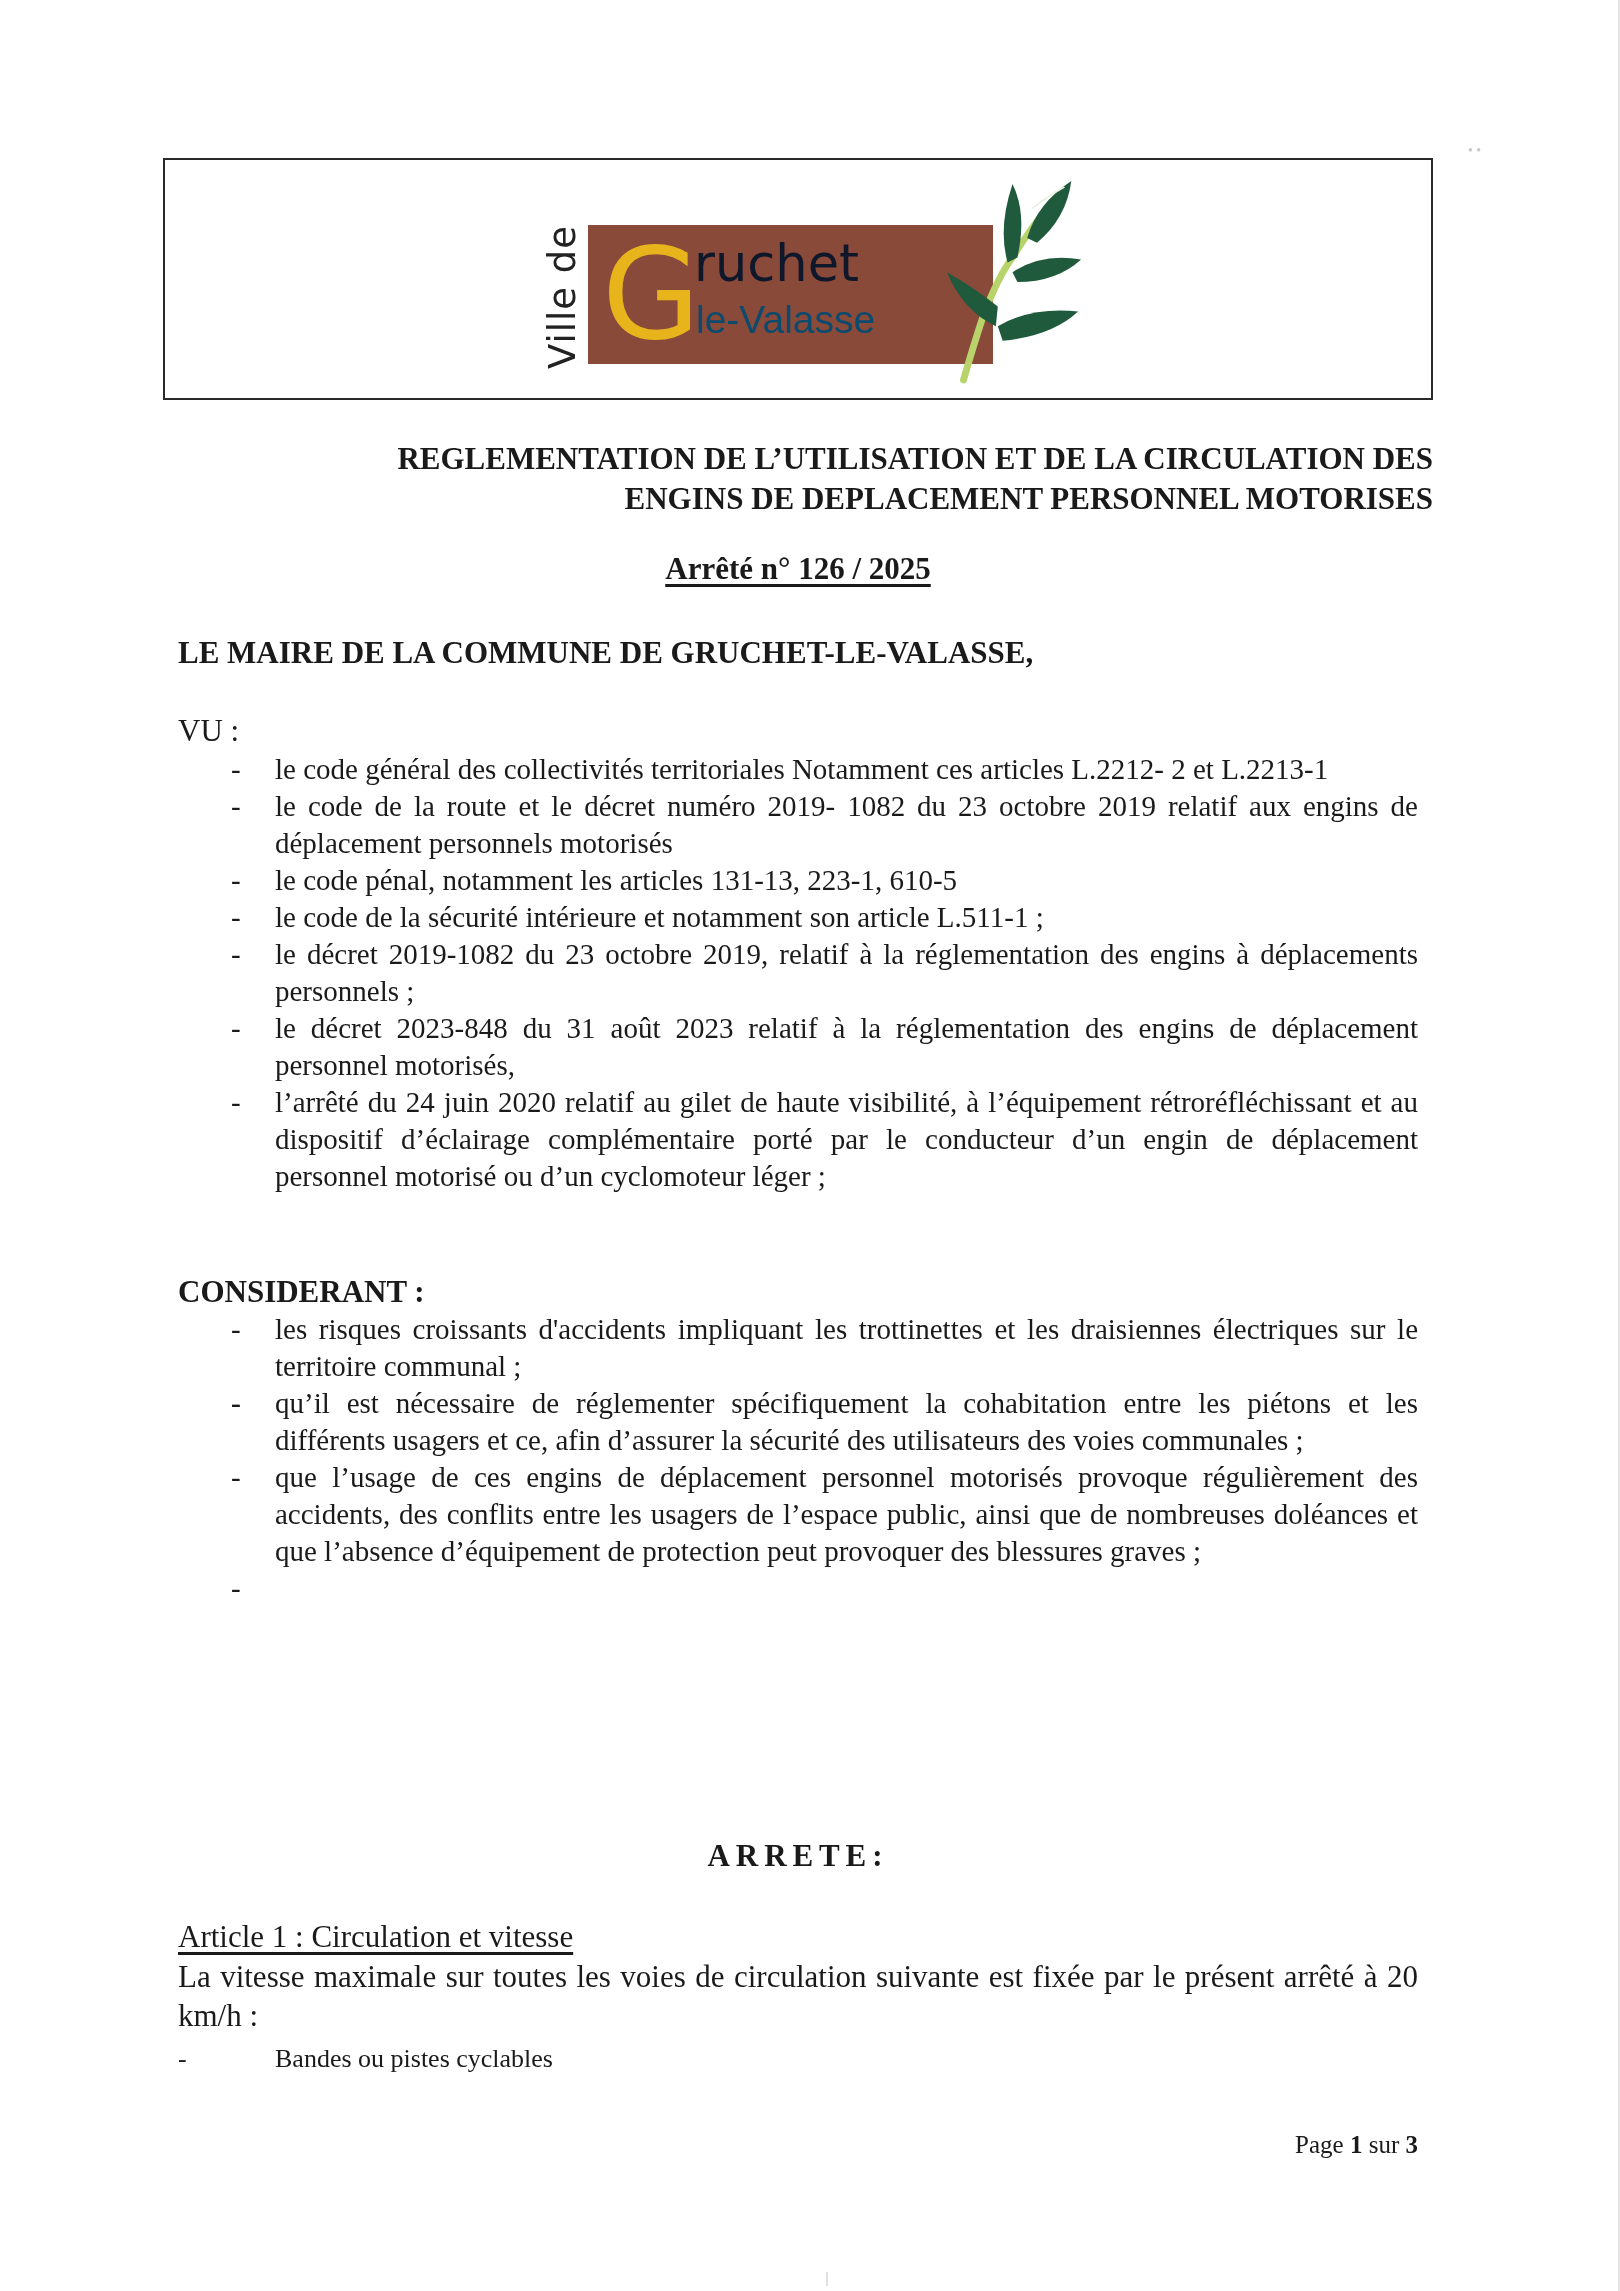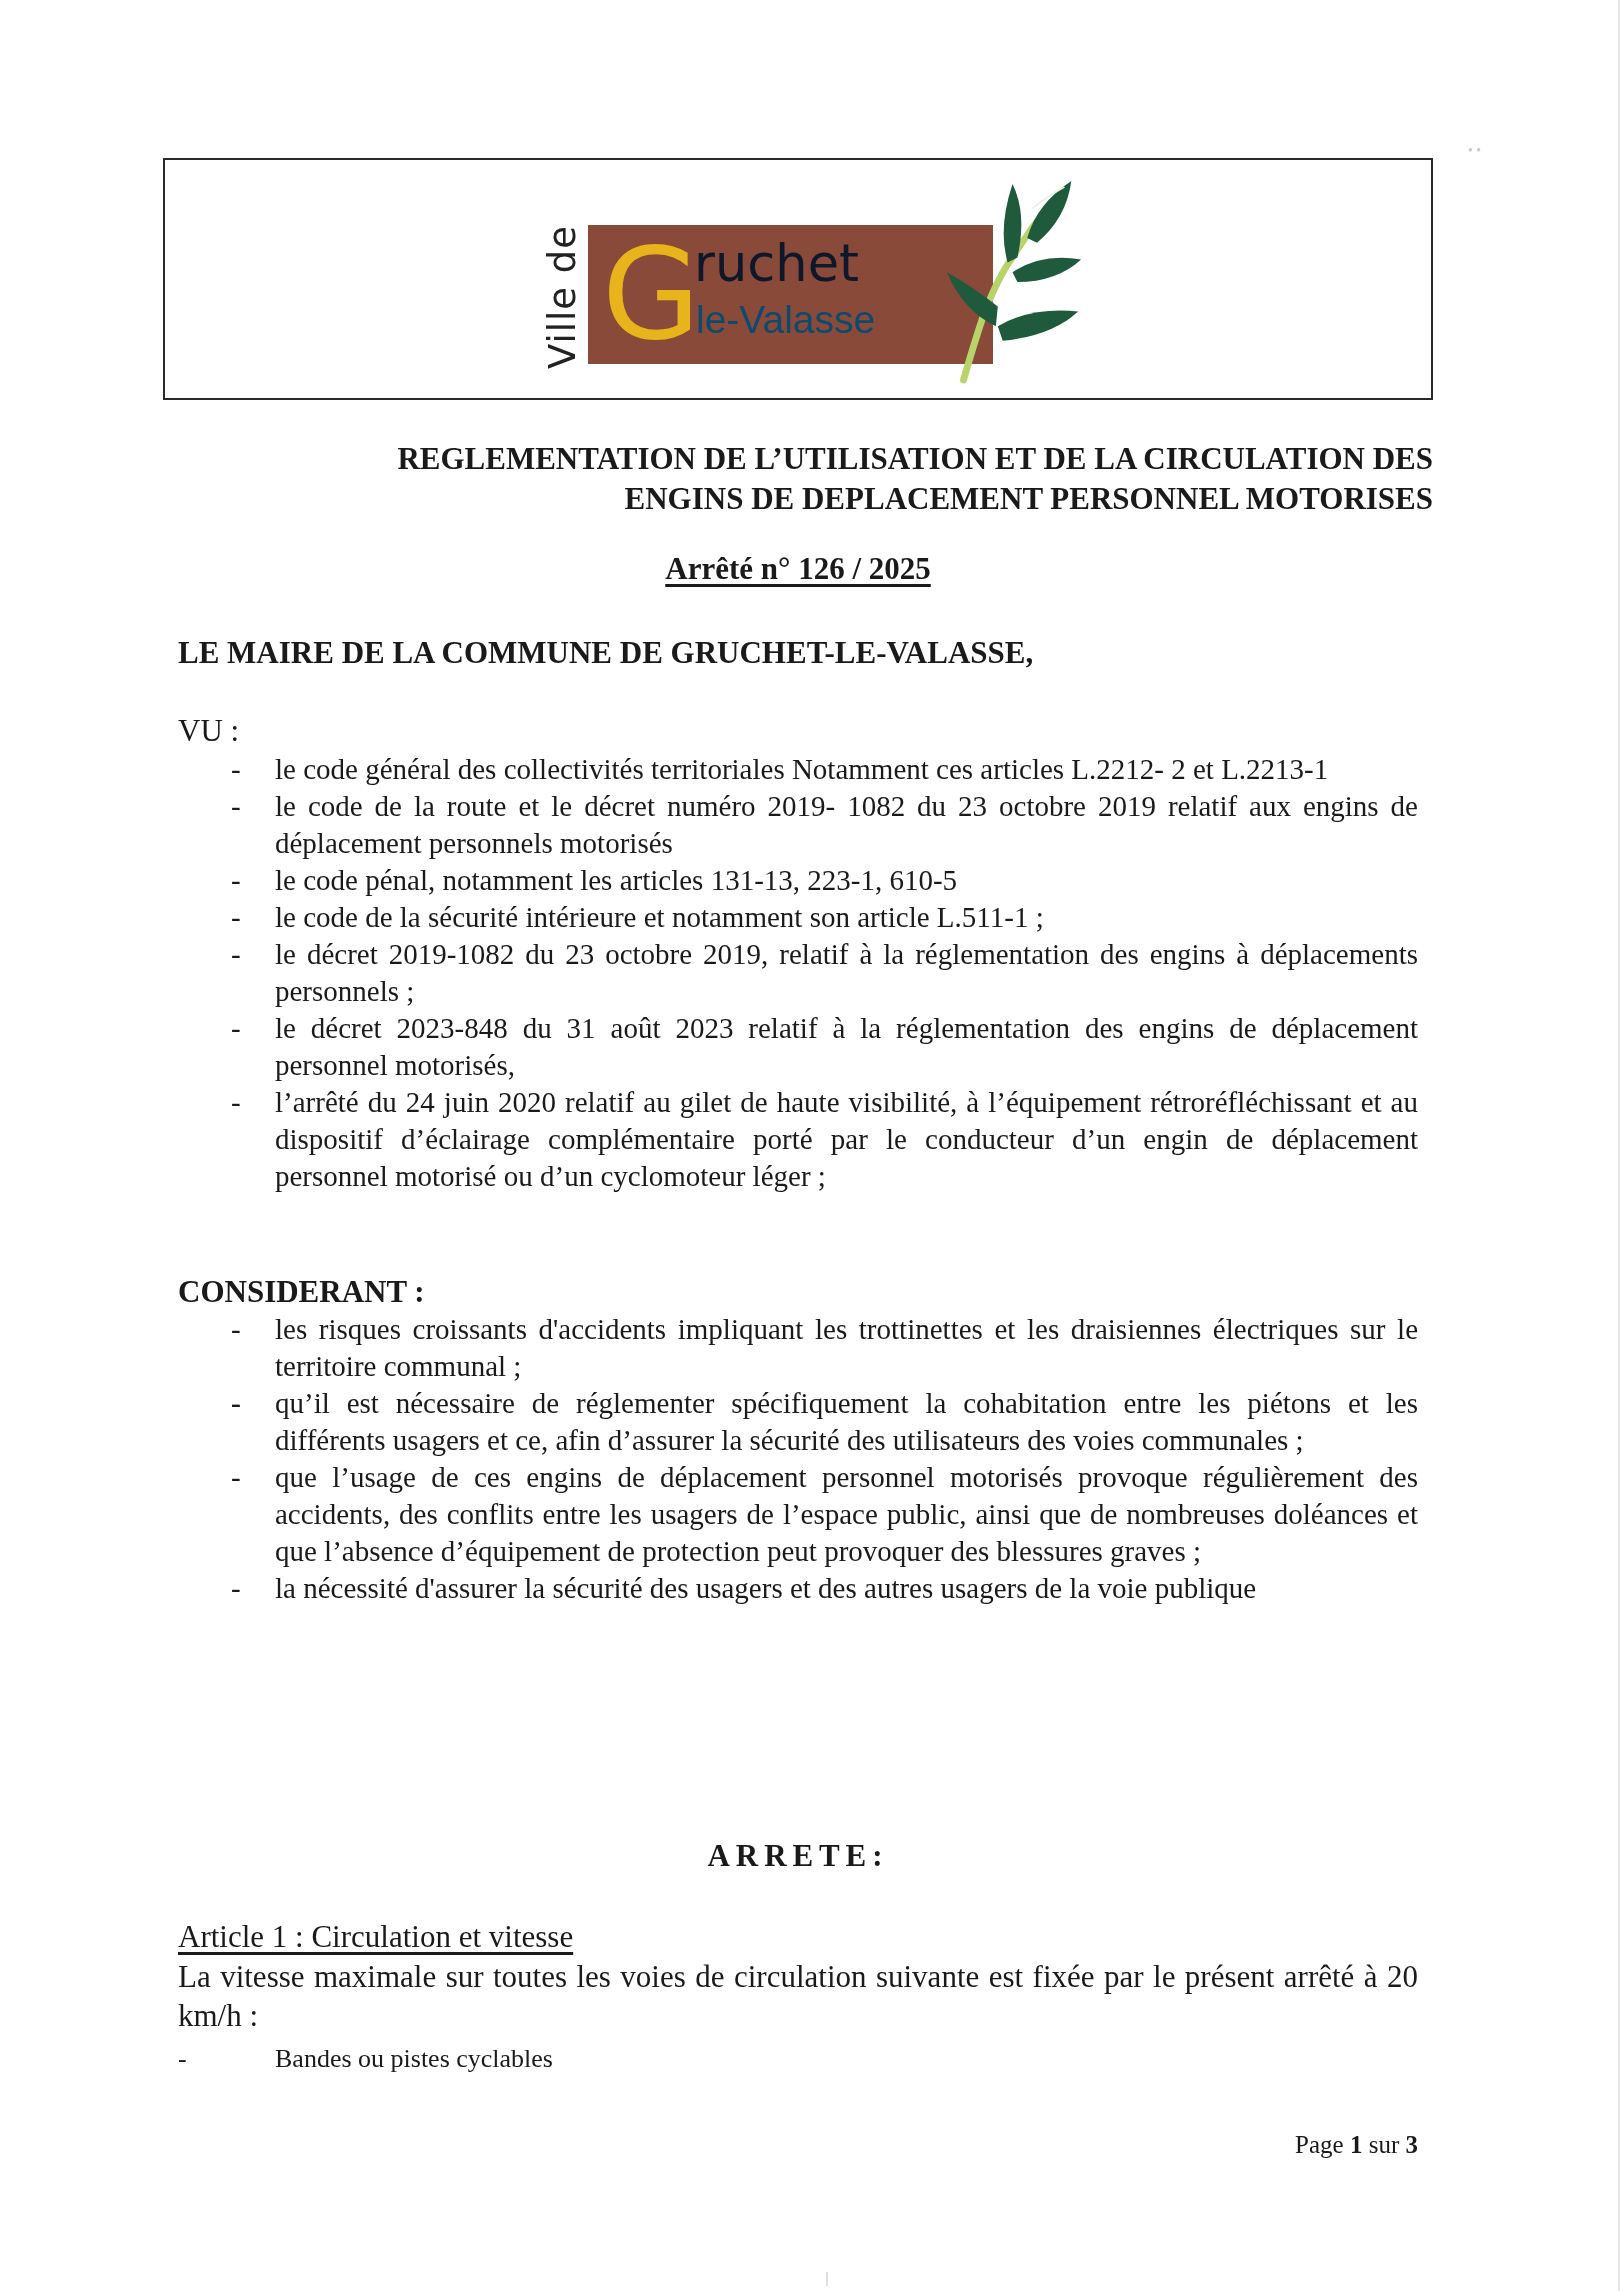--- a/index.html
+++ b/index.html
@@ -84,21 +84,21 @@
   <li><span class="dash">-</span><span>le décret 2023-848 du 31 août 2023 relatif à la réglementation des engins de déplacement personnel motorisés,</span></li>
   <li><span class="dash">-</span><span>l’arrêté du 24 juin 2020 relatif au gilet de haute visibilité, à l’équipement rétroréfléchissant et au dispositif d’éclairage complémentaire porté par le conducteur d’un engin de déplacement personnel motorisé ou d’un cyclomoteur léger ;</span></li>
 </ul>
 
 <div class="section-label bold" style="top:1272px;">CONSIDERANT :</div>
 <ul class="list cons-list">
   <li><span class="dash">-</span><span>les risques croissants d'accidents impliquant les trottinettes et les draisiennes électriques sur le territoire communal ;</span></li>
   <li><span class="dash">-</span></li>
   <li><span class="dash">-</span><span>qu’il est nécessaire de réglementer spécifiquement la cohabitation entre les piétons et les différents usagers et ce, afin d’assurer la sécurité des utilisateurs des voies communales ;</span></li>
   <li><span class="dash">-</span><span>que l’usage de ces engins de déplacement personnel motorisés provoque régulièrement des accidents, des conflits entre les usagers de l’espace public, ainsi que de nombreuses doléances et que l’absence d’équipement de protection peut provoquer des blessures graves ;</span></li>
-  <li><span class="dash">-</span><span>la nécessité d'assurer la sécurité des usagers et des autres usagers de la voie publique</span></li>
+  <li><span class="dash">-</span></li>
 </ul>
 
 <div class="arrete-head">ARRETE:</div>
 <div class="article-title">Article 1 : Circulation et vitesse</div>
 <div class="article-body">La vitesse maximale sur toutes les voies de circulation suivante est fixée par le présent arrêté à 20 km/h :</div>
 <div class="article-item"><span class="dash">-</span><span>Bandes ou pistes cyclables</span></div>
 
 <div class="footer">
   <span>Page</span> <b>1</b> <span>sur</span> <b>3</b>
 </div>

